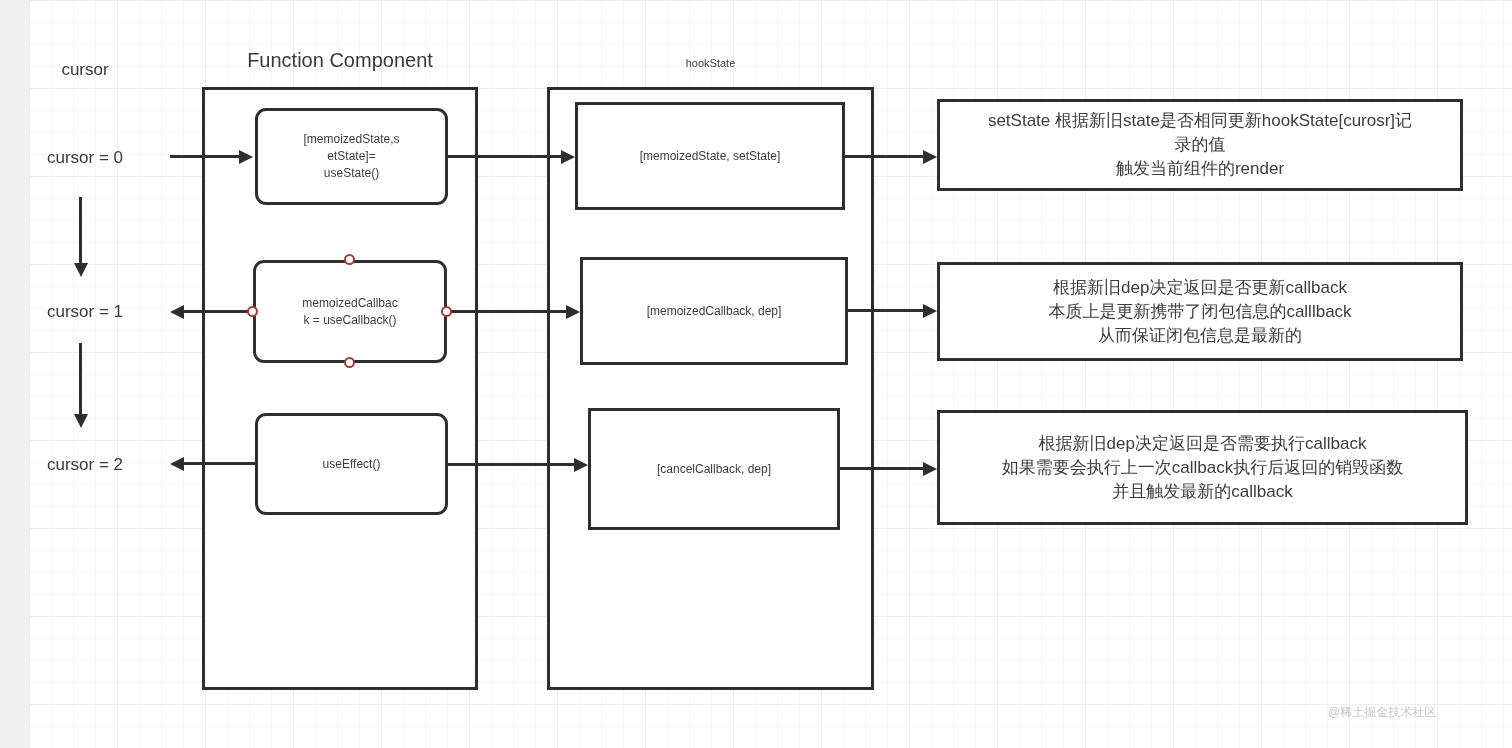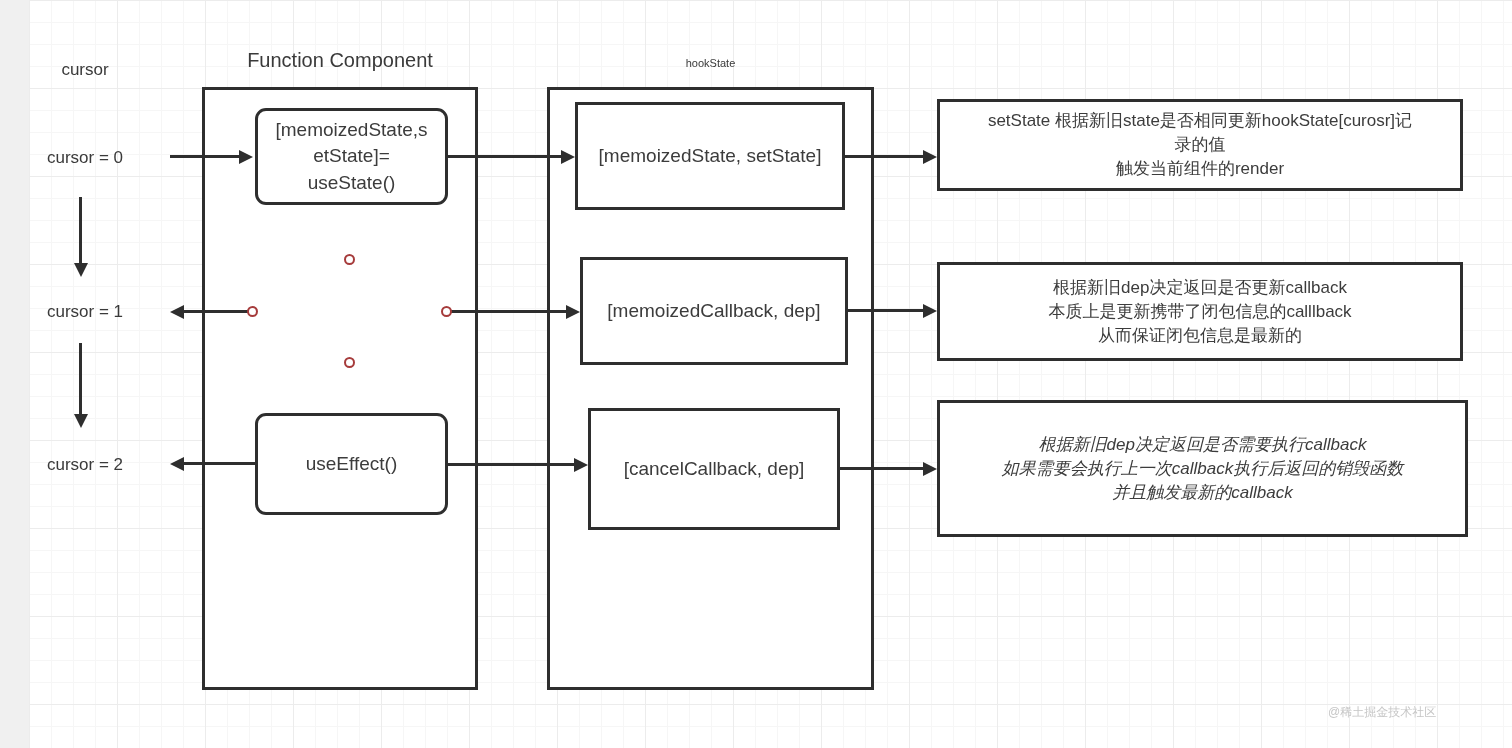--- a/index.html
+++ b/index.html
@@ -19,21 +19,21 @@
     background-position:29px 0,0 0,29px 0,0 0;
     padding-left:40px;
   }
   .left-strip{position:absolute;left:0;top:0;width:29px;height:748px;background:#f0f0f0;z-index:1;}
   .col-title{position:absolute;text-align:center;font-size:20px;color:#3a3a3a;z-index:2;}
   .cursor-label{position:absolute;left:30px;width:110px;text-align:center;font-size:17px;color:#3a3a3a;z-index:2;}
   .shape{
     position:absolute;box-sizing:border-box;background:#fff;
     border:3px solid #2e2e2e;
     display:flex;align-items:center;justify-content:center;
-    text-align:center;font-size:19px;line-height:1.4;color:#3c3c3c;
+    text-align:center;font-size:12px;line-height:1.4;color:#3c3c3c;
   }
   .container-shape{z-index:2;}
   .node{z-index:3;}
   .rounded{border-radius:11px;}
   .sharp{border-radius:0;}
   .note{z-index:3;font-size:17px;line-height:24px;}
   .pre{white-space:pre-line;}
   .hline{position:absolute;height:3px;background:#2e2e2e;z-index:4;}
   .vline{position:absolute;width:3px;background:#2e2e2e;z-index:4;}
   .head{position:absolute;width:0;height:0;z-index:4;}
@@ -63,20 +63,24 @@
   <div class="head head-d" style="left:74px;top:414px;"></div>
 
   <div class="shape container-shape sharp" style="left:202px;top:87px;width:276px;height:603px;"></div>
   <div class="shape container-shape sharp" style="left:547px;top:87px;width:327px;height:603px;"></div>
 
   <div class="shape node rounded" style="left:255px;top:108px;width:193px;height:97px;">
     <span class="pre">[memoizedState,s
 etState]=
 useState()</span>
   </div>
+  <div class="shape node rounded" style="left:253px;top:260px;width:194px;height:103px;">
+    <span class="pre">memoizedCallbac
+k = useCallback()</span>
+  </div>
   <div class="shape node rounded" style="left:255px;top:413px;width:193px;height:102px;">
     <span class="pre">useEffect()</span>
   </div>
 
   <div class="handle" style="left:344px;top:254px;"></div>
   <div class="handle" style="left:344px;top:357px;"></div>
   <div class="handle" style="left:247px;top:306px;"></div>
   <div class="handle" style="left:441px;top:306px;"></div>
 
   <div class="shape node sharp" style="left:575px;top:102px;width:270px;height:108px;">
@@ -92,21 +96,21 @@
   <div class="shape note sharp" style="left:937px;top:99px;width:526px;height:92px;">
     <span class="pre">setState 根据新旧state是否相同更新hookState[curosr]记
 录的值
 触发当前组件的render</span>
   </div>
   <div class="shape note sharp" style="left:937px;top:262px;width:526px;height:99px;">
     <span class="pre">根据新旧dep决定返回是否更新callback
 本质上是更新携带了闭包信息的calllback
 从而保证闭包信息是最新的</span>
   </div>
-  <div class="shape note sharp" style="left:937px;top:400px;width:531px;height:137px;font-style:italic;">
+  <div class="shape note sharp" style="left:937px;top:410px;width:531px;height:115px;">
     <span class="pre">根据新旧dep决定返回是否需要执行callback
 如果需要会执行上一次callback执行后返回的销毁函数
 并且触发最新的callback</span>
   </div>
 
   <div class="hline" style="left:170px;top:155px;width:69px;"></div>
   <div class="head head-r" style="left:239px;top:150px;"></div>
   <div class="hline" style="left:448px;top:155px;width:113px;"></div>
   <div class="head head-r" style="left:561px;top:150px;"></div>
   <div class="hline" style="left:845px;top:155px;width:78px;"></div>

